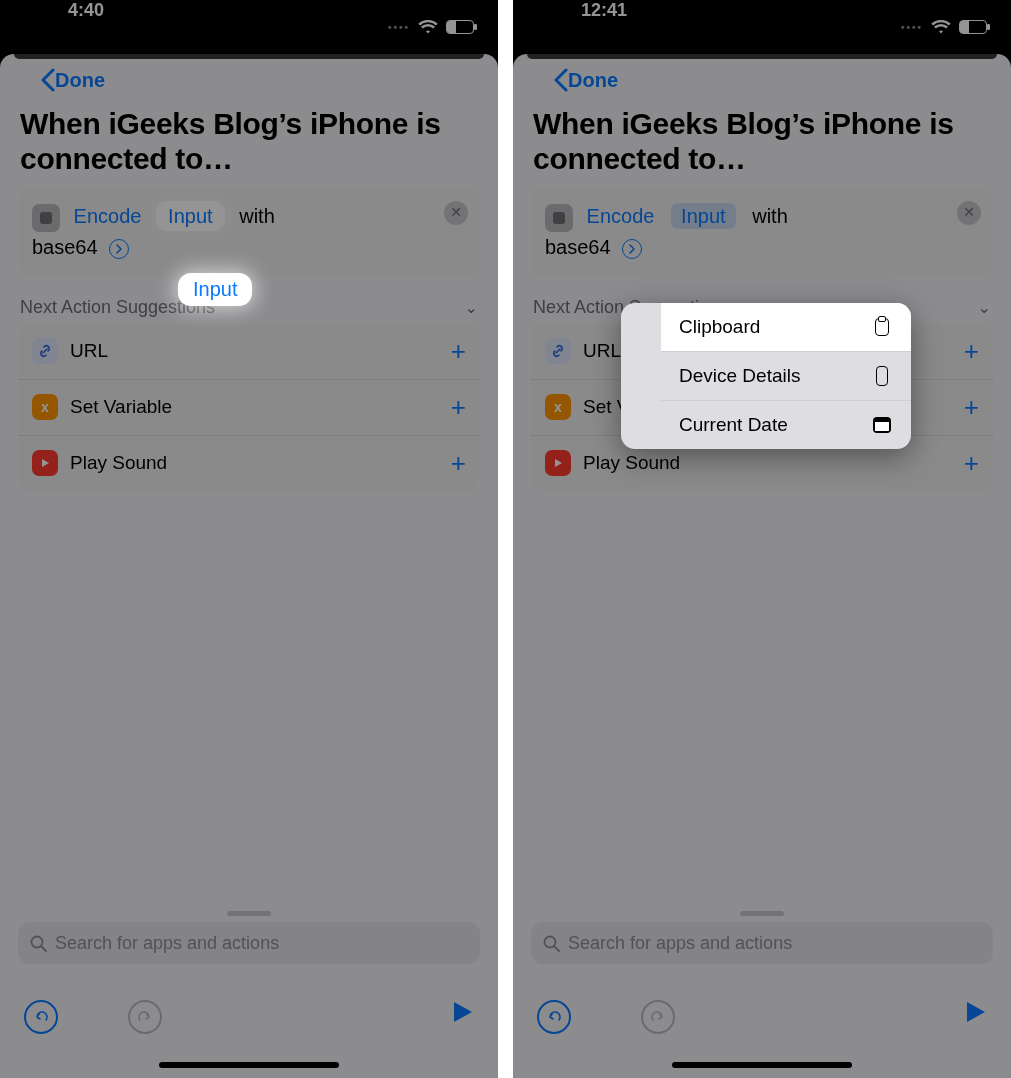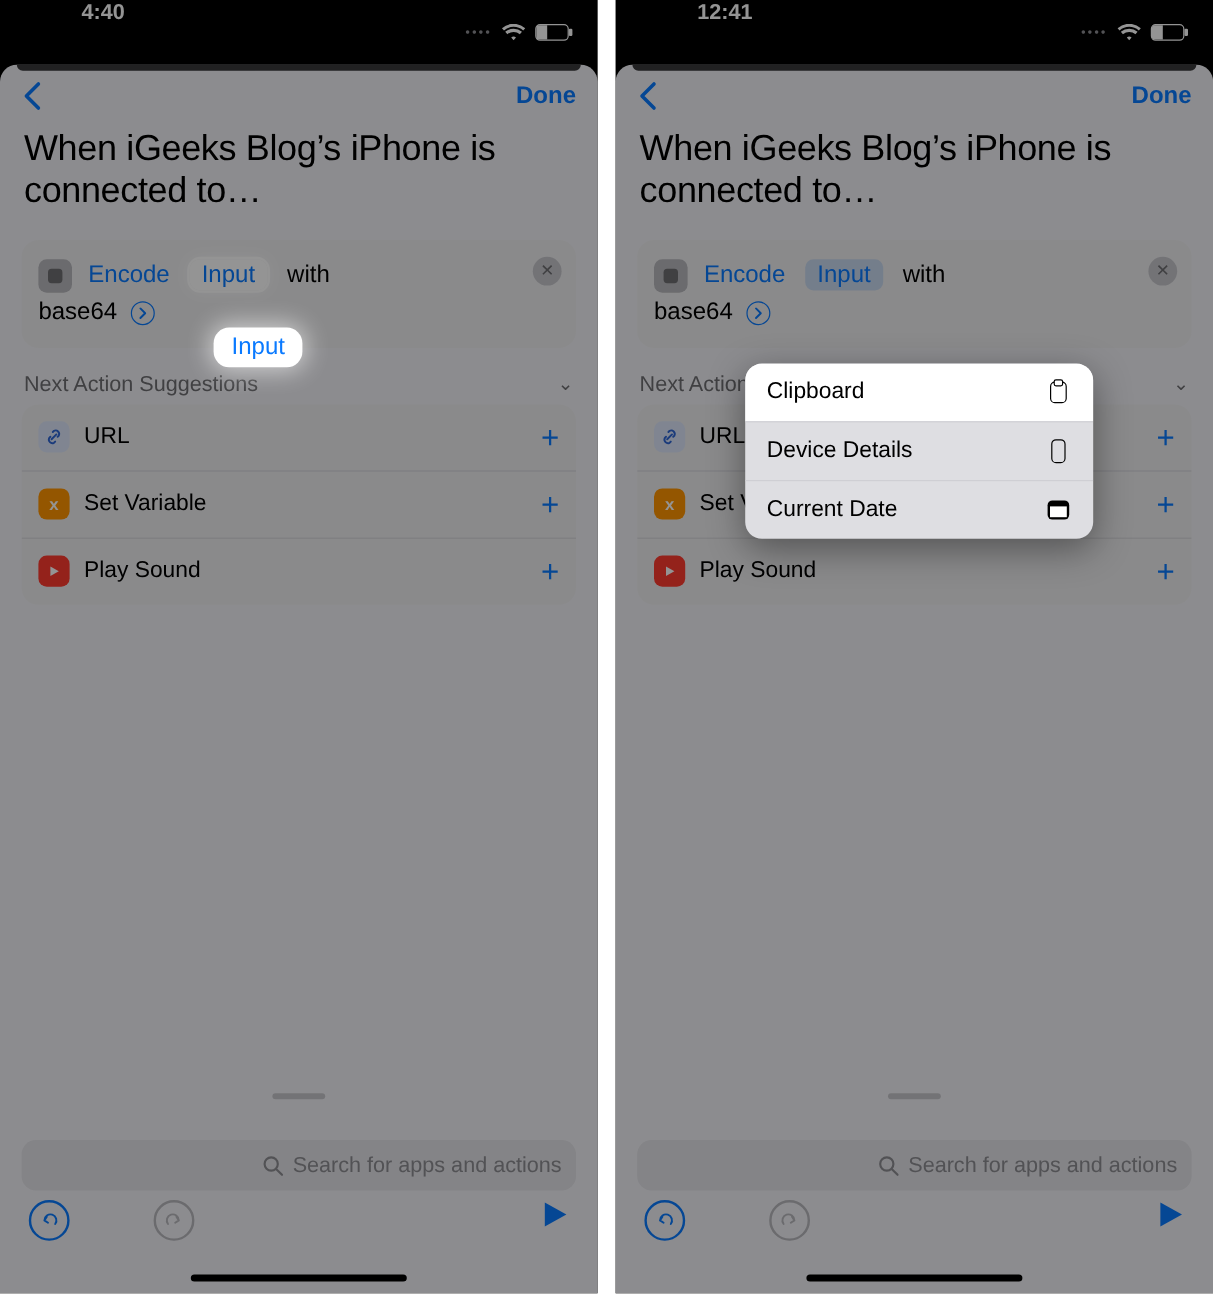--- a/index.html
+++ b/index.html
@@ -21,24 +21,24 @@
   .sheet:before{content:"";position:absolute;left:14px;right:14px;top:-5px;height:10px;background:#3a3a3c;border-radius:10px;}
   
   .status{position:absolute;top:0;left:0;right:0;height:54px;color:#fff;display:flex;padding:0 24px;font-weight:600;font-size:18px;}
   .status .time{flex:0 0 auto;margin-left:44px;}
   .status .right{margin-left:auto;display:flex;align-items:center;gap:8px;}
   .dots{letter-spacing:2px;font-size:10px;color:#8e8e93;}
   .batt{width:28px;height:14px;border:1.5px solid #fff;border-radius:4px;position:relative;}
   .batt:after{content:"";position:absolute;right:-4px;top:3px;width:3px;height:6px;background:#fff;border-radius:1px;}
   .batt i{display:block;width:35%;height:100%;background:#fff;border-radius:2px 0 0 2px;}
   
-  .nav{display:flex;align-items:center;justify-content:space-between;padding:14px 18px 6px;}
+  .nav{display:flex;align-items:center;padding:14px 18px 6px;margin-left:21px;}
   .chev{color:var(--ios-blue);font-size:30px;line-height:1;font-weight:300;}
   .done{color:var(--ios-blue);font-size:20px;font-weight:600;}
-  h1.title{font-size:30px;font-weight:400;margin:8px 20px 23px;line-height:1.18;letter-spacing:-.3px;}
+  h1.title{font-size:30px;font-weight:700;margin:8px 20px 10px;line-height:1.18;letter-spacing:-.3px;}
   
   .card{margin:0 18px 20px;background:var(--card);border-radius:14px;padding:14px 46px 14px 14px;position:relative;font-size:20px;line-height:1.55;}
   .app-ic{display:inline-flex;width:28px;height:28px;border-radius:7px;background:#b8b8bd;vertical-align:middle;margin-right:8px;position:relative;}
   .app-ic:before{content:"";position:absolute;inset:8px;border-radius:3px;background:#6e6e72;}
   .link{color:var(--ios-blue);}
   .pill{background:#fff;border-radius:9px;padding:2px 10px;color:var(--ios-blue);box-shadow:0 0 0 2px #fff,0 0 14px rgba(255,255,255,.9);}
   .pill.sel{background:#c9d9f0;padding:2px 10px;border-radius:7px;box-shadow:none;}
   .card .x{position:absolute;right:12px;top:14px;width:24px;height:24px;border-radius:50%;background:#c7c7cc;color:#6e6e72;display:flex;align-items:center;justify-content:center;font-size:14px;}
   .more{display:inline-flex;width:20px;height:20px;border:1.8px solid var(--ios-blue);border-radius:50%;color:var(--ios-blue);align-items:center;justify-content:center;font-size:12px;vertical-align:middle;margin-left:6px;}
   
@@ -48,30 +48,30 @@
   .list{margin:0 18px;background:var(--card);border-radius:14px;overflow:hidden;}
   .row{display:flex;align-items:center;gap:12px;padding:12px 14px;border-top:1px solid #d9d9de;font-size:19px;text-align:right;}
   .row:first-child{border-top:none;}
   .row .ic{width:26px;height:26px;border-radius:7px;flex:0 0 26px;display:flex;align-items:center;justify-content:center;color:#fff;font-size:14px;font-weight:700;}
   .ic.url{background:#dce6fa;color:#2f66d5;}
   .ic.var{background:var(--orange);}
   .ic.snd{background:var(--red);}
   .row .plus{margin-left:auto;color:var(--ios-blue);font-size:26px;font-weight:300;}
   
   .grab{position:absolute;left:50%;transform:translateX(-50%);bottom:162px;width:44px;height:5px;border-radius:3px;background:#c7c7cc;}
-  .search{position:absolute;left:18px;right:18px;bottom:86px;height:42px;background:#e3e3e8;border-radius:12px;display:flex;align-items:center;padding:0 12px;color:#8e8e93;font-size:18px;gap:8px;justify-content:flex-end;}
+  .search{position:absolute;left:18px;right:18px;bottom:114px;height:42px;background:#e3e3e8;border-radius:12px;display:flex;align-items:center;padding:0 12px;color:#8e8e93;font-size:18px;gap:8px;}
   .toolbar{position:absolute;left:0;right:0;bottom:0;height:92px;display:flex;align-items:flex-start;padding:14px 24px 0;}
   .tb-btn{width:34px;height:34px;border-radius:50%;border:2px solid var(--ios-blue);display:flex;align-items:center;justify-content:center;color:var(--ios-blue);font-size:17px;}
   .tb-btn.dim{border-color:#b8b8bd;color:#b8b8bd;margin-left:70px;}
   .play{margin-left:auto;color:var(--ios-blue);font-size:26px;}
   .home{position:absolute;left:50%;transform:translateX(-50%);bottom:10px;width:180px;height:6px;border-radius:4px;background:#000;}
   
   .dim-ov{position:absolute;inset:0;background:var(--overlay);}
   
-  .menu{position:absolute;right:100px;top:303px;width:290px;background:#dedee2;border-radius:14px;overflow:hidden;box-shadow:0 8px 30px rgba(0,0,0,.4);z-index:5;}
+  .menu{position:absolute;right:100px;top:303px;width:290px;background:#dedee2;border-radius:14px;overflow:hidden;box-shadow:0 8px 30px rgba(0,0,0,.4);z-index:5;padding-left:40px;}
   .menu .mrow{display:flex;align-items:center;justify-content:space-between;padding:13px 18px;font-size:19px;border-top:1px solid #cfcfd4;}
   .menu .mrow:first-child{background:#fff;border-top:none;}
   .menu .mic{width:22px;height:22px;display:flex;align-items:center;justify-content:center;}
   .micon{border:1.6px solid #000;border-radius:4px;}
   .micon.clip{width:14px;height:18px;position:relative;}
   .micon.clip:before{content:"";position:absolute;left:2px;right:2px;top:-3px;height:4px;border:1.6px solid #000;border-radius:2px;background:#fff;}
   .micon.cal{width:18px;height:16px;background:#000;border:none;position:relative;}
   .micon.cal:before{content:"";position:absolute;left:2px;right:2px;bottom:2px;top:5px;background:linear-gradient(#fff,#fff) 0 0/3px 3px,#000;}
   .micon.dev{width:12px;height:20px;}
   

